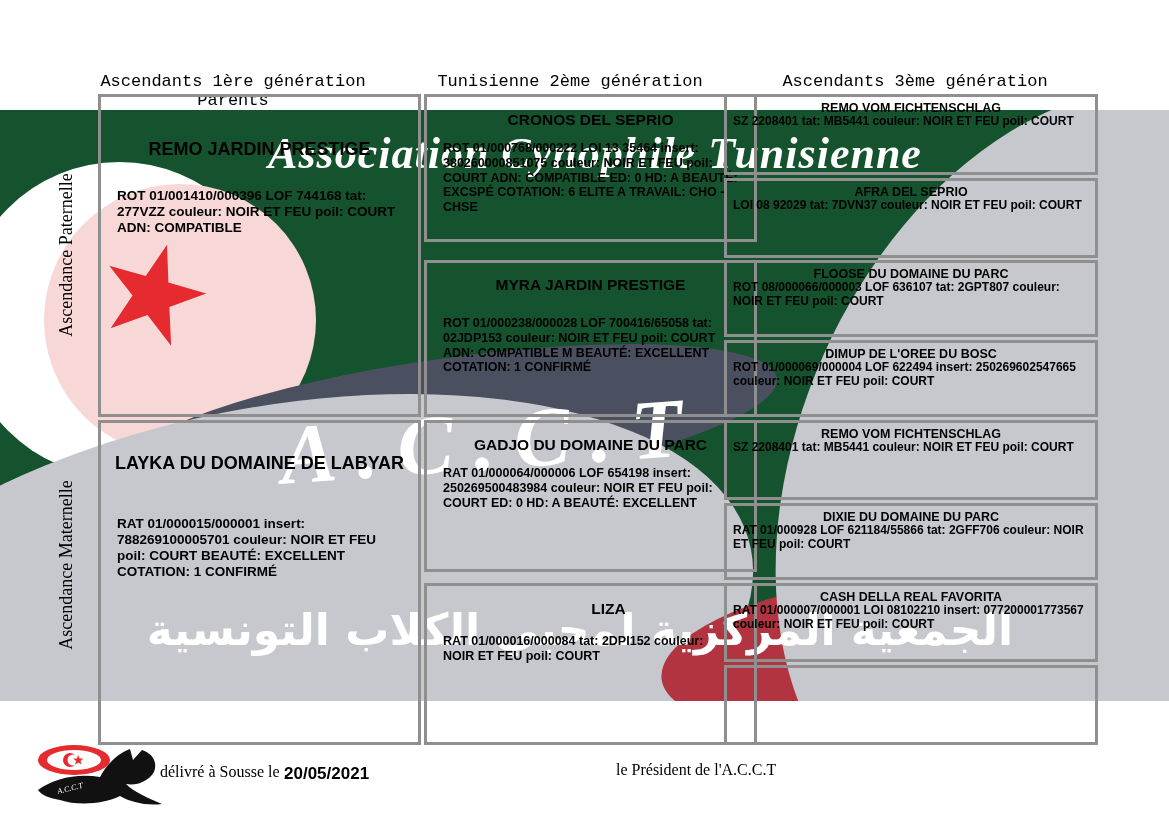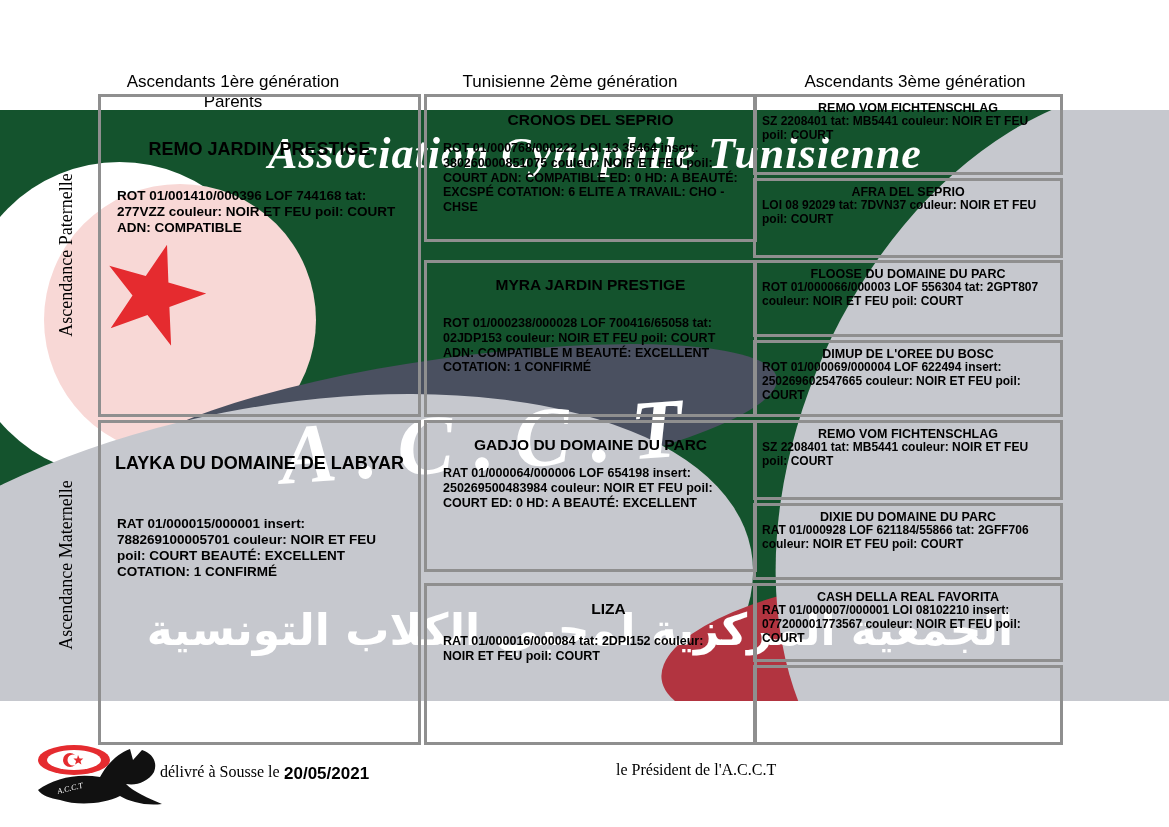--- a/index.html
+++ b/index.html
@@ -24,29 +24,29 @@
   .red-sliver2{position:absolute;left:660px;top:468px;width:430px;height:150px;border-radius:50%;
       background:#b23440;transform:rotate(-7deg);}
   .wm-title{position:absolute;left:210px;top:18px;width:770px;text-align:center;color:#ffffff;
       font-family:"Liberation Serif",serif;font-style:italic;font-weight:bold;font-size:44px;letter-spacing:1px;white-space:nowrap;}
   .wm-acct{position:absolute;left:280px;top:282px;color:#ffffff;font-family:"Liberation Serif",serif;
       font-style:italic;font-weight:bold;font-size:84px;letter-spacing:20px;transform:rotate(-4deg);}
   .wm-arabic{position:absolute;left:110px;top:494px;width:940px;text-align:center;direction:rtl;
       color:#ffffff;font-family:"DejaVu Sans",sans-serif;font-size:44px;font-weight:bold;}
 
   
-  .col-header{position:absolute;top:72px;font-family:Liberation Sans, sans-serif;font-size:17px;color:#000;text-align:center;}
+  .col-header{position:absolute;top:72px;font-family:Liberation Mono, monospace;font-size:17px;color:#000;text-align:center;}
   .side-label{position:absolute;left:66px;font-family:"Liberation Serif",serif;font-size:18px;color:#000;
       white-space:nowrap;transform:translate(-50%,-50%) rotate(-90deg);}
 
   
   .box{position:absolute;border:3px solid #8f8f8f;box-sizing:border-box;}
   .c1{left:98px;width:323px;}
   .c2{left:424px;width:333px;}
-  .c3{left:753px;width:310px;}
+  .c3{left:724px;width:374px;}
   .title{font-weight:bold;text-align:center;color:#000;}
   .details{font-weight:bold;text-align:left;color:#000;padding:0 16px;line-height:1.18;}
   .t-parent{font-size:18px;}
   .d-parent{font-size:13.5px;}
   .t-g2{font-size:15.5px;}
   .d-g2{font-size:12.5px;}
   .t-g3{font-size:12.5px;margin-top:4px;}
   .d-g3{font-size:12px;padding:0 6px;line-height:1.15;}
 
   
@@ -109,21 +109,21 @@
   <div class="box c3" style="top:94px;height:81px;">
     <div class="title t-g3">REMO VOM FICHTENSCHLAG</div>
     <div class="details d-g3">SZ 2208401 tat: MB5441 couleur: NOIR ET FEU poil: COURT</div>
   </div>
   <div class="box c3" style="top:178px;height:80px;">
     <div class="title t-g3">AFRA DEL SEPRIO</div>
     <div class="details d-g3">LOI 08 92029 tat: 7DVN37 couleur: NOIR ET FEU poil: COURT</div>
   </div>
   <div class="box c3" style="top:260px;height:77px;">
     <div class="title t-g3">FLOOSE DU DOMAINE DU PARC</div>
-    <div class="details d-g3">ROT 01/000066/000003 LOF 556304 tat: 2GPT807 couleur: NOIR ET FEU poil: COURT</div>
+    <div class="details d-g3">ROT 08/000066/000003 LOF 636107 tat: 2GPT807 couleur: NOIR ET FEU poil: COURT</div>
   </div>
   <div class="box c3" style="top:340px;height:77px;">
     <div class="title t-g3">DIMUP DE L'OREE DU BOSC</div>
     <div class="details d-g3">ROT 01/000069/000004 LOF 622494 insert: 250269602547665 couleur: NOIR ET FEU poil: COURT</div>
   </div>
   <div class="box c3" style="top:420px;height:80px;">
     <div class="title t-g3">REMO VOM FICHTENSCHLAG</div>
     <div class="details d-g3">SZ 2208401 tat: MB5441 couleur: NOIR ET FEU poil: COURT</div>
   </div>
   <div class="box c3" style="top:503px;height:77px;">

